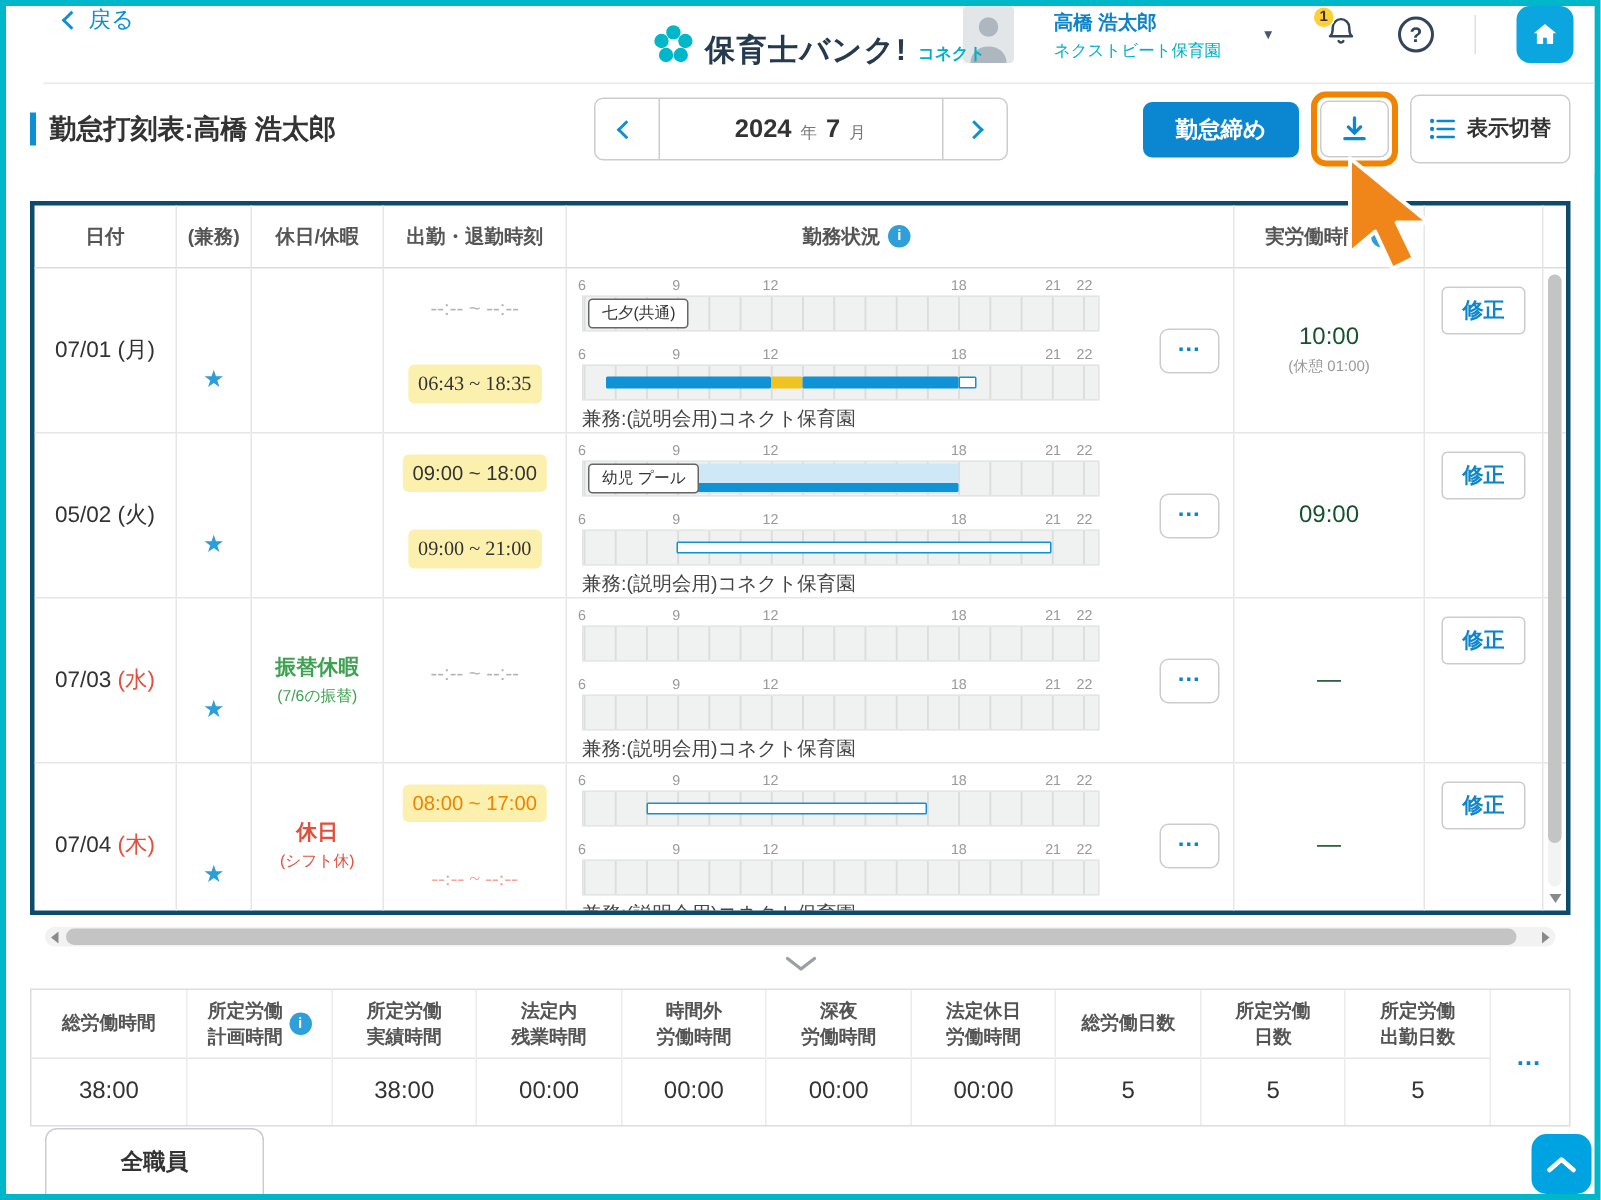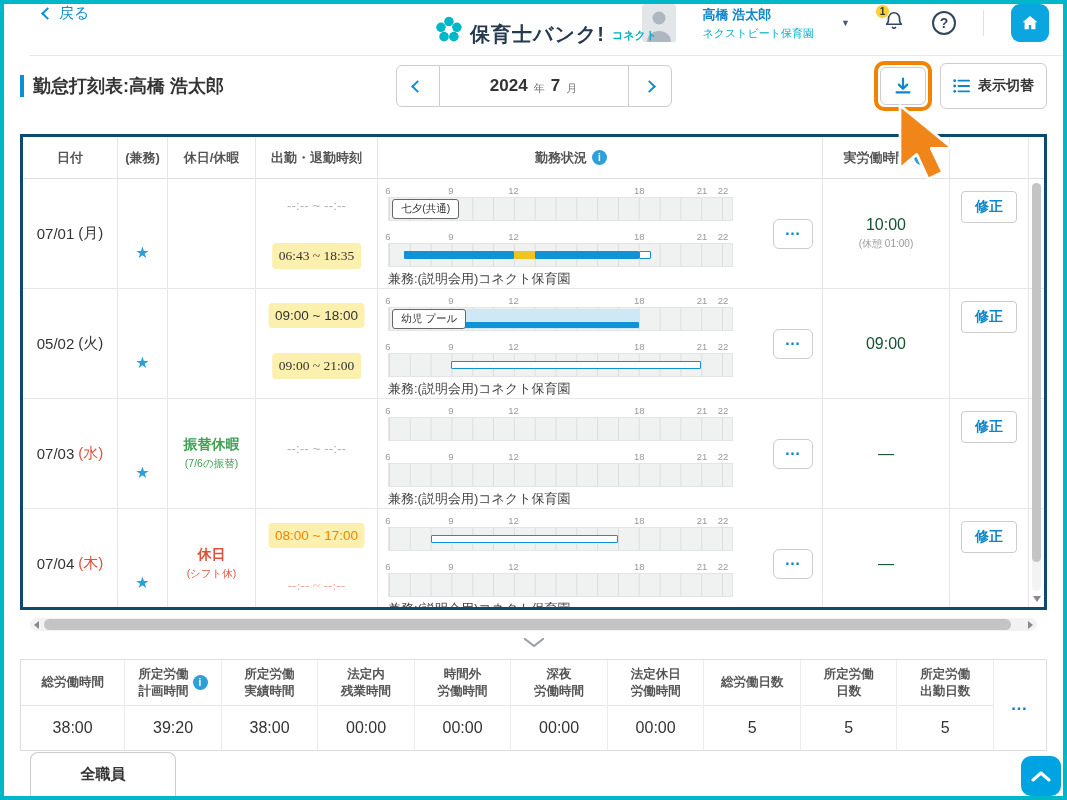--- a/index.html
+++ b/index.html
@@ -231,20 +231,21 @@
       <span class="mn-unit">年</span>
       <span class="mn-num">7</span>
       <span class="mn-unit">月</span>
     </div>
     <button class="mn-btn next center">
         <span class="chev right"></span>
       </button>
   </div>
 
   <div class="right-tools">
+    <button class="btn-close">勤怠締め</button>
     <div class="dl-wrap">
       <button class="btn-dl center">
         <svg width="22" height="22" viewBox="0 0 24 24" fill="none" stroke="#0b86d0" stroke-width="2.4" stroke-linecap="round" stroke-linejoin="round">
           <path d="M12 4v10"></path>
             <path d="M7.5 10.5 12 15l4.5-4.5"></path>
             <path d="M5 19h14"></path>
         </svg>
       </button>
       <div class="dl-ring"></div>
     </div>
@@ -545,21 +546,20 @@
 </div>
 
 <div class="summary" id="summary-grid">
     <div class="scol">
       <div class="sh"><span>総労働時間</span></div>
       <div class="sv">38:00</div>
     </div>
     <div class="scol">
       <div class="sh"><span>所定労働
 計画時間</span><span class="info">i</span></div>
-      <div class="sv">39:20</div>
     </div>
     <div class="scol">
       <div class="sh"><span>所定労働
 実績時間</span></div>
       <div class="sv">38:00</div>
     </div>
     <div class="scol">
       <div class="sh"><span>法定内
 残業時間</span></div>
       <div class="sv">00:00</div>

